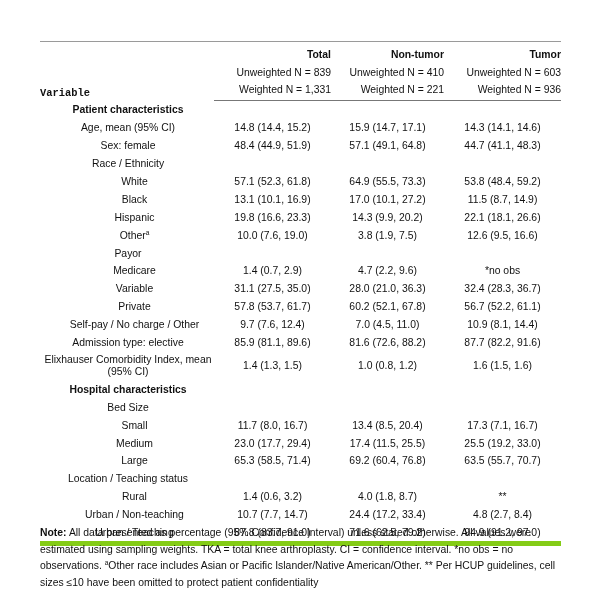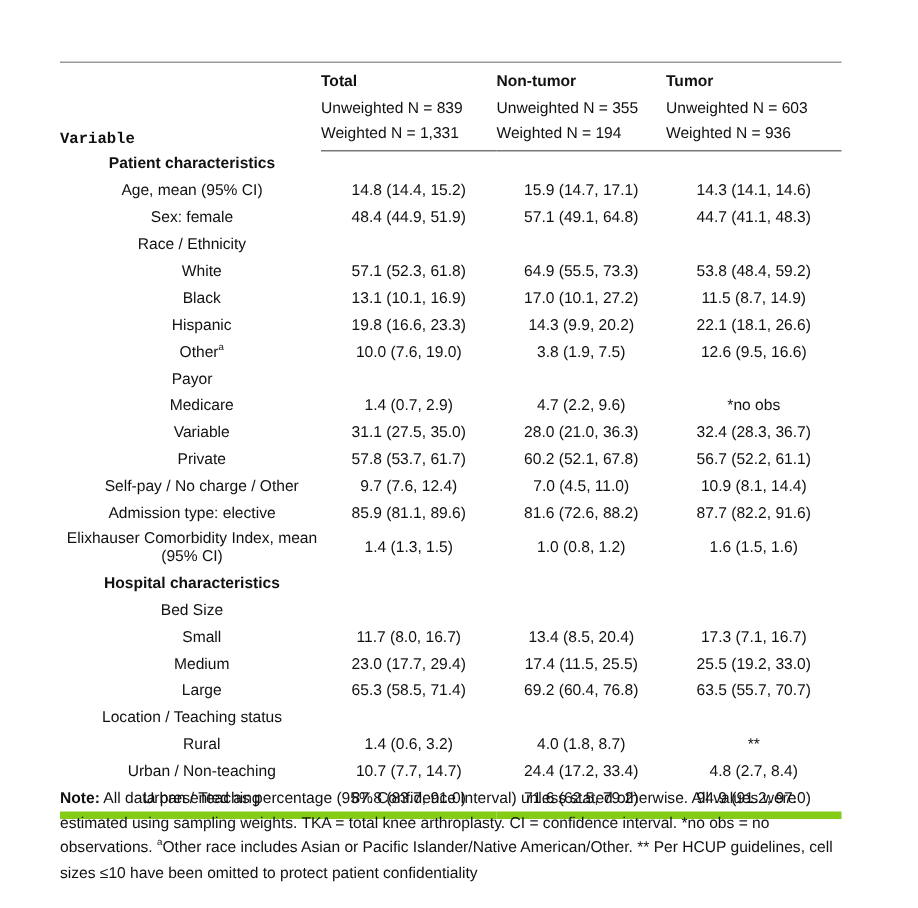--- a/index.html
+++ b/index.html
@@ -6,21 +6,21 @@
   body { width: 612px; height: 605px; position: relative; overflow: hidden;
          font-family: "Liberation Sans", sans-serif; color: #111; font-size: 10.4px; }
   .table-wrap { position: absolute; left: 40px; top: 41px; width: 521px; }
   .rule-top { border-top: 1px solid #9a9a9a; height: 0; }
   table { border-collapse: collapse; width: 521px; table-layout: fixed; }
   col.c-var { width: 174px; }
   col.c-tot { width: 117px; }
   col.c-non { width: 113px; }
   col.c-tum { width: 117px; }
   td, th { padding: 0; font-weight: normal; vertical-align: middle; white-space: nowrap; }
-  thead th { height: 17px; text-align: left; }
+  thead th { height: 17px; text-align: right; }
   thead th.bold { font-weight: bold; }
   thead tr.hdr-first th { height: 20px; padding-top: 2px; }
   thead th.var-head { text-align: left; font-weight: bold; vertical-align: bottom; padding-bottom: 2px; font-family: Liberation Mono, monospace; }
   thead tr.hdr-last th { border-bottom: 1px solid #777; padding-bottom: 2px; }
   tbody td { height: 17.9px; }
   tbody td.lbl { text-align: center; padding-left: 2px; }
   tbody td.lbl.indent { padding-left: 15px; }
   tbody td.val { text-align: center; }
   tbody tr.section td.lbl { font-weight: bold; }
   tbody tr.twoline td { height: 29px; }
@@ -44,26 +44,26 @@
       </colgroup>
     <thead>
       <tr class="hdr-first">
         <th rowspan="3" class="var-head">Variable</th>
         <th class="bold">Total</th>
         <th class="bold">Non-tumor</th>
         <th class="bold">Tumor</th>
       </tr>
       <tr>
         <th>Unweighted N = 839</th>
-        <th>Unweighted N = 355</th>
+        <th>Unweighted N = 410</th>
         <th>Unweighted N = 603</th>
       </tr>
       <tr class="hdr-last">
         <th>Weighted N = 1,331</th>
-        <th>Weighted N = 194</th>
+        <th>Weighted N = 221</th>
         <th>Weighted N = 936</th>
       </tr>
     </thead>
     <tbody id="table-body">
         <tr class="section">
           <td class="lbl"><span>Patient characteristics</span></td>
           <td class="val"></td>
           <td class="val"></td>
           <td class="val"></td>
         </tr>

